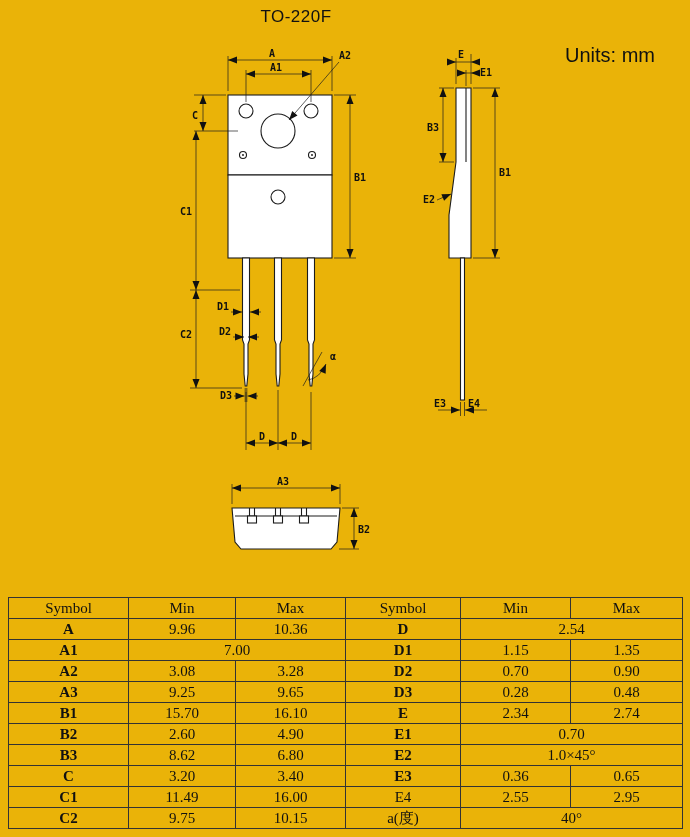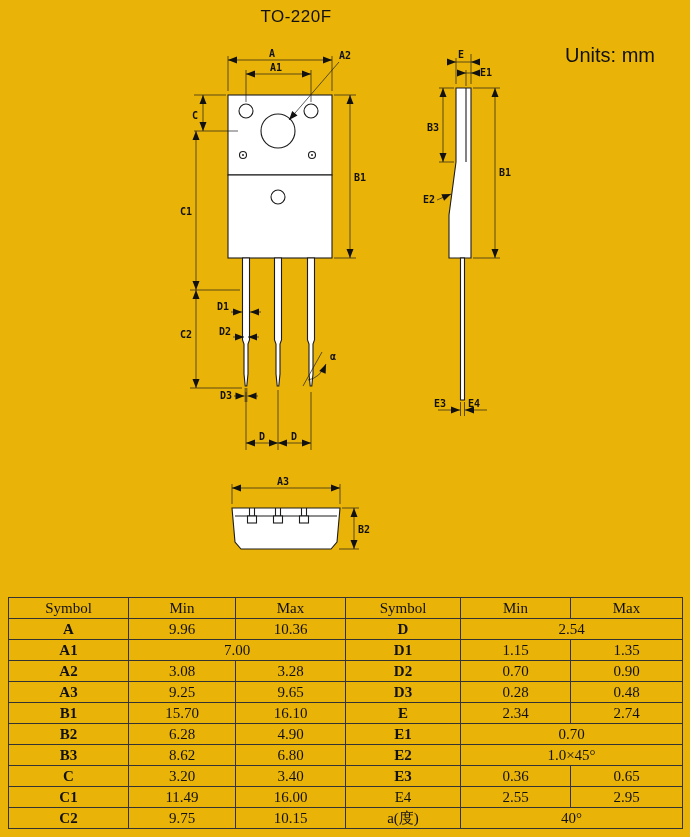--- a/index.html
+++ b/index.html
@@ -231,21 +231,21 @@
       <tr>
         <td class="sym">B1</td>
         <td>15.70</td>
         <td>16.10</td>
         <td class="sym">E</td>
         <td>2.34</td>
         <td>2.74</td>
       </tr>
       <tr>
         <td class="sym">B2</td>
-        <td>6.28</td>
+        <td>2.60</td>
         <td>4.90</td>
         <td class="sym">E1</td>
         <td colspan="2">0.70</td>
       </tr>
       <tr>
         <td class="sym">B3</td>
         <td>8.62</td>
         <td>6.80</td>
         <td class="sym">E2</td>
         <td colspan="2">1.0×45°</td>

